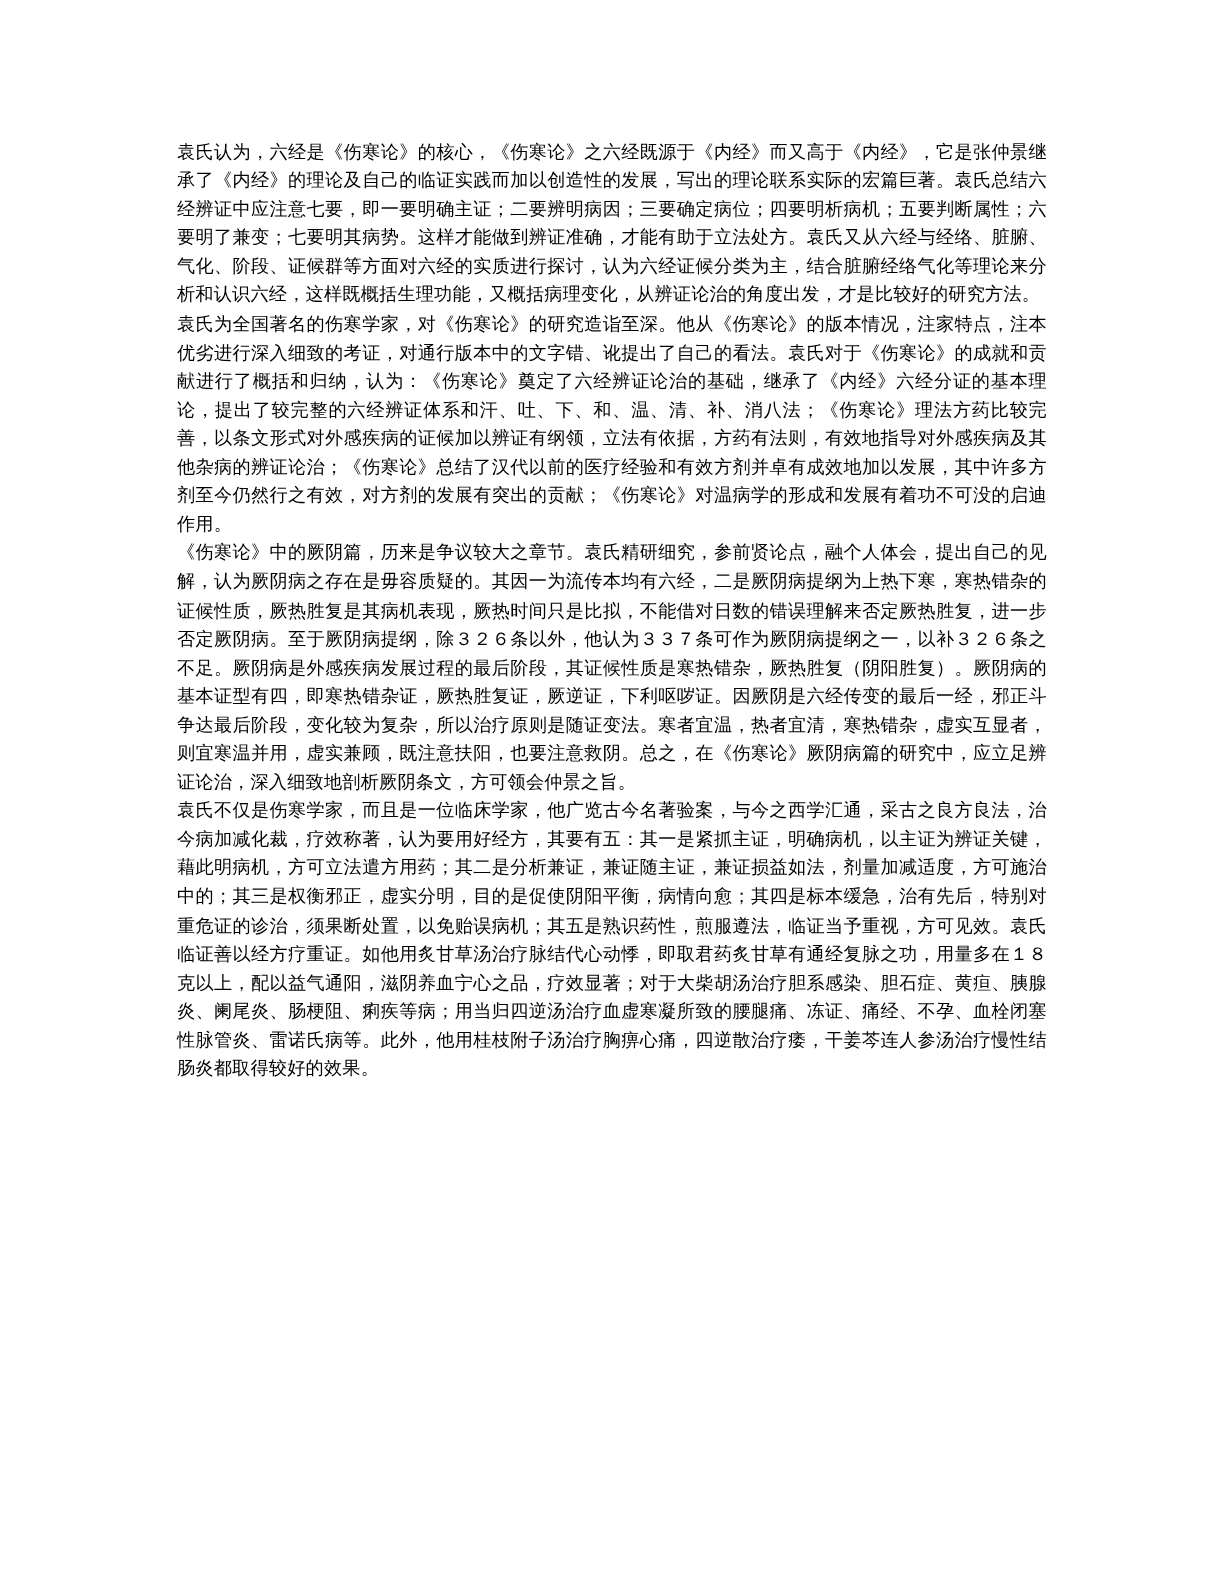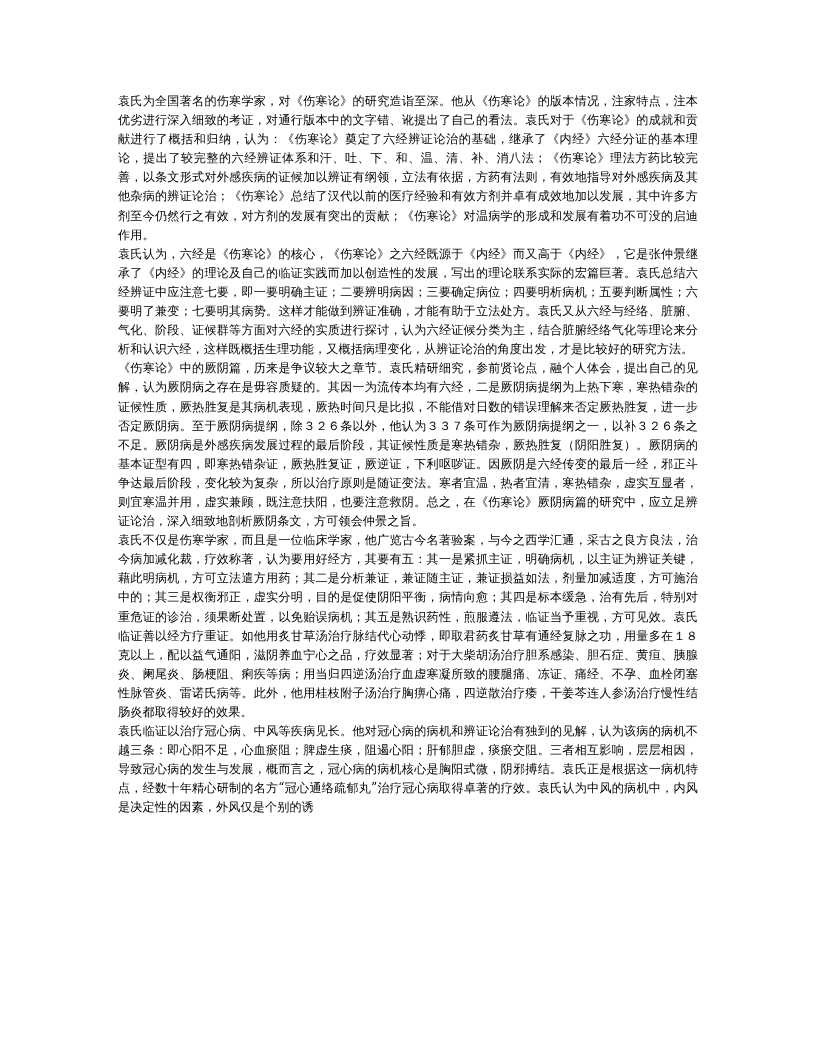--- a/index.html
+++ b/index.html
@@ -31,19 +31,18 @@
     text-indent: 0;
     word-break: break-all;
     letter-spacing: 0.15px;
   }
 </style>
 </head>
 <body>
 
 <div class="page">
   <div class="doc-body">
+    <p class="para">袁氏认为，六经是《伤寒论》的核心，《伤寒论》之六经既源于《内经》而又高于《内经》，它是张仲景继承了《内经》的理论及自己的临证实践而加以创造性的发展，写出的理论联系实际的宏篇巨著。袁氏总结六经辨证中应注意七要，即一要明确主证；二要辨明病因；三要确定病位；四要明析病机；五要判断属性；六要明了兼变；七要明其病势。这样才能做到辨证准确，才能有助于立法处方。袁氏又从六经与经络、脏腑、气化、阶段、证候群等方面对六经的实质进行探讨，认为六经证候分类为主，结合脏腑经络气化等理论来分析和认识六经，这样既概括生理功能，又概括病理变化，从辨证论治的角度出发，才是比较好的研究方法。</p>
     <p class="para">袁氏为全国著名的伤寒学家，对《伤寒论》的研究造诣至深。他从《伤寒论》的版本情况，注家特点，注本优劣进行深入细致的考证，对通行版本中的文字错、讹提出了自己的看法。袁氏对于《伤寒论》的成就和贡献进行了概括和归纳，认为：《伤寒论》奠定了六经辨证论治的基础，继承了《内经》六经分证的基本理论，提出了较完整的六经辨证体系和汗、吐、下、和、温、清、补、消八法；《伤寒论》理法方药比较完善，以条文形式对外感疾病的证候加以辨证有纲领，立法有依据，方药有法则，有效地指导对外感疾病及其他杂病的辨证论治；《伤寒论》总结了汉代以前的医疗经验和有效方剂并卓有成效地加以发展，其中许多方剂至今仍然行之有效，对方剂的发展有突出的贡献；《伤寒论》对温病学的形成和发展有着功不可没的启迪作用。</p>
-    <p class="para">袁氏认为，六经是《伤寒论》的核心，《伤寒论》之六经既源于《内经》而又高于《内经》，它是张仲景继承了《内经》的理论及自己的临证实践而加以创造性的发展，写出的理论联系实际的宏篇巨著。袁氏总结六经辨证中应注意七要，即一要明确主证；二要辨明病因；三要确定病位；四要明析病机；五要判断属性；六要明了兼变；七要明其病势。这样才能做到辨证准确，才能有助于立法处方。袁氏又从六经与经络、脏腑、气化、阶段、证候群等方面对六经的实质进行探讨，认为六经证候分类为主，结合脏腑经络气化等理论来分析和认识六经，这样既概括生理功能，又概括病理变化，从辨证论治的角度出发，才是比较好的研究方法。</p>
     <p class="para">《伤寒论》中的厥阴篇，历来是争议较大之章节。袁氏精研细究，参前贤论点，融个人体会，提出自己的见解，认为厥阴病之存在是毋容质疑的。其因一为流传本均有六经，二是厥阴病提纲为上热下寒，寒热错杂的证候性质，厥热胜复是其病机表现，厥热时间只是比拟，不能借对日数的错误理解来否定厥热胜复，进一步否定厥阴病。至于厥阴病提纲，除３２６条以外，他认为３３７条可作为厥阴病提纲之一，以补３２６条之不足。厥阴病是外感疾病发展过程的最后阶段，其证候性质是寒热错杂，厥热胜复（阴阳胜复）。厥阴病的基本证型有四，即寒热错杂证，厥热胜复证，厥逆证，下利呕哕证。因厥阴是六经传变的最后一经，邪正斗争达最后阶段，变化较为复杂，所以治疗原则是随证变法。寒者宜温，热者宜清，寒热错杂，虚实互显者，则宜寒温并用，虚实兼顾，既注意扶阳，也要注意救阴。总之，在《伤寒论》厥阴病篇的研究中，应立足辨证论治，深入细致地剖析厥阴条文，方可领会仲景之旨。</p>
     <p class="para">袁氏不仅是伤寒学家，而且是一位临床学家，他广览古今名著验案，与今之西学汇通，采古之良方良法，治今病加减化裁，疗效称著，认为要用好经方，其要有五：其一是紧抓主证，明确病机，以主证为辨证关键，藉此明病机，方可立法遣方用药；其二是分析兼证，兼证随主证，兼证损益如法，剂量加减适度，方可施治中的；其三是权衡邪正，虚实分明，目的是促使阴阳平衡，病情向愈；其四是标本缓急，治有先后，特别对重危证的诊治，须果断处置，以免贻误病机；其五是熟识药性，煎服遵法，临证当予重视，方可见效。袁氏临证善以经方疗重证。如他用炙甘草汤治疗脉结代心动悸，即取君药炙甘草有通经复脉之功，用量多在１８克以上，配以益气通阳，滋阴养血宁心之品，疗效显著；对于大柴胡汤治疗胆系感染、胆石症、黄疸、胰腺炎、阑尾炎、肠梗阻、痢疾等病；用当归四逆汤治疗血虚寒凝所致的腰腿痛、冻证、痛经、不孕、血栓闭塞性脉管炎、雷诺氏病等。此外，他用桂枝附子汤治疗胸痹心痛，四逆散治疗痿，干姜芩连人参汤治疗慢性结肠炎都取得较好的效果。</p>
-    <p class="para">袁氏临证以治疗冠心病、中风等疾病见长。他对冠心病的病机和辨证论治有独到的见解，认为该病的病机不越三条：即心阳不足，心血瘀阻；脾虚生痰，阻遏心阳；肝郁胆虚，痰瘀交阻。三者相互影响，层层相因，导致冠心病的发生与发展，概而言之，冠心病的病机核心是胸阳式微，阴邪搏结。袁氏正是根据这一病机特点，经数十年精心研制的名方“冠心通络疏郁丸”治疗冠心病取得卓著的疗效。袁氏认为中风的病机中，内风是决定性的因素，外风仅是个别的诱</p>
   </div>
 </div>
 
 </body></html>

